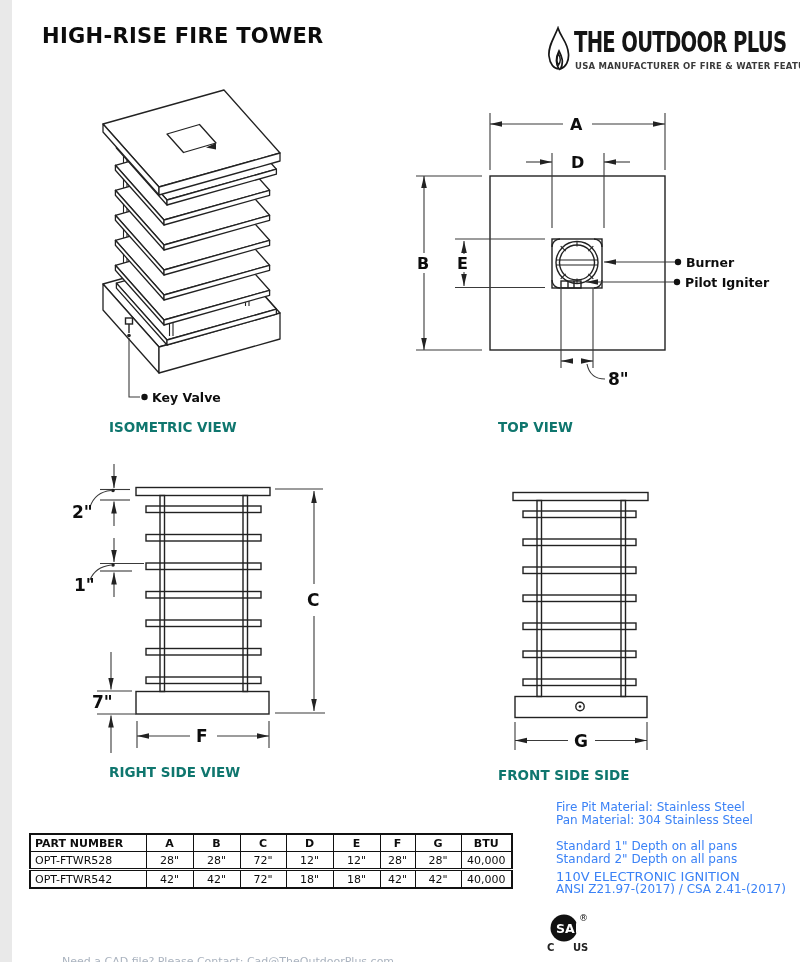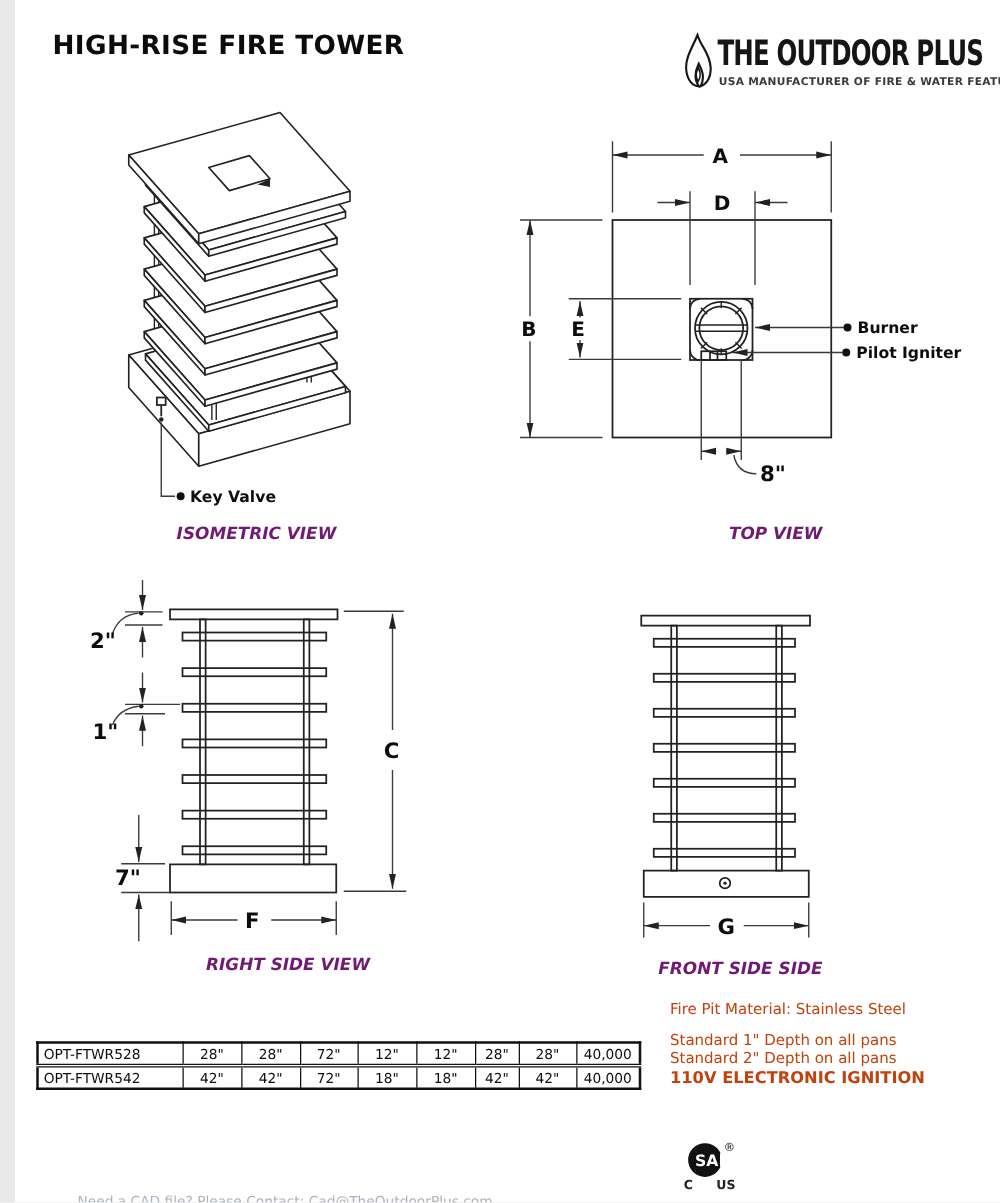--- a/index.html
+++ b/index.html
@@ -4,30 +4,30 @@
 <style>
   html,body{margin:0;padding:0;background:#e9e9e9;}
   .page{position:relative;width:800px;height:962px;background:#ffffff;overflow:hidden;
         font-family:"DejaVu Sans","Liberation Sans",sans-serif;color:#111;margin-left:12px;}
   .abs{position:absolute;}
   .title{left:30px;top:24px;font-size:21px;font-weight:bold;letter-spacing:.3px;color:#0c0c0c;white-space:nowrap;}
   .logo{left:532px;top:26px;width:244px;height:50px;}
   .logo-name{position:absolute;left:30px;top:0px;font-size:28px;font-weight:bold;white-space:nowrap;
              transform:scaleX(.70);transform-origin:left top;letter-spacing:-1px;color:#151515;}
   .logo-tag{position:absolute;left:31px;top:35px;font-size:8.5px;letter-spacing:.25px;color:#3a3a3a;white-space:nowrap;font-weight:bold;}
-  .caption{font-size:13.5px;font-weight:bold;text-align:right;white-space:nowrap;color:#701a75;font-style:italic;}
+  .caption{font-size:13.5px;font-weight:bold;text-align:left;white-space:nowrap;color:#0f766e;}
   svg text{font-family:"DejaVu Sans","Liberation Sans",sans-serif;}
   .dimtxt{font-size:16px;font-weight:bold;fill:#0d0d0d;}
   .lbltxt{font-size:12.5px;font-weight:bold;fill:#0d0d0d;}
   .isoface{fill:#fff;stroke:#222;stroke-width:1.3;stroke-linejoin:round;}
   .ln{stroke:#222;stroke-width:1.4;fill:none;}
   .dim{stroke:#3a3a3a;stroke-width:1.1;fill:none;}
-  .spec{left:524px;top:801px;font-size:12px;line-height:13.4px;color:#c2410c;white-space:nowrap;}
+  .spec{left:544px;top:801px;font-size:12px;line-height:13.4px;color:#3b82f6;white-space:nowrap;}
   .spec .gap{height:12px;}
-  .spec .ign{font-size:13px;font-weight:bold;margin-top:3px;}
+  .spec .ign{font-size:13px;font-weight:normal;margin-top:3px;}
   table.spec-table{position:absolute;left:17px;top:833px;border-collapse:collapse;table-layout:fixed;
         font-size:11px;color:#0d0d0d;border:2px solid #111;}
   table.spec-table th,table.spec-table td{border:1px solid #111;height:16px;padding:0;text-align:center;overflow:hidden;white-space:nowrap;}
   table.spec-table th{font-weight:bold;}
   table.spec-table .pn{text-align:left;padding-left:4px;}
   table.spec-table tr.grp td{border-top:3px double #111;}
   .footer-note{left:50px;top:955px;font-size:11px;color:#aab3bf;white-space:nowrap;}
 </style>
 </head>
 <body>
@@ -242,36 +242,47 @@
       <line class="dim" x1="503" y1="722" x2="503" y2="750"></line>
       <line class="dim" x1="635" y1="722" x2="635" y2="750"></line>
       <line class="dim" x1="556" y1="740.5" x2="503" y2="740.5" marker-end="url(#ah)"></line>
       <line class="dim" x1="583" y1="740.5" x2="635" y2="740.5" marker-end="url(#ah)"></line>
       <text class="dimtxt" x="562" y="747" style="font-size:17px">G</text>
     </g>
   </svg>
 
   <div class="abs caption" style="left:97px;top:419px;width:160px">ISOMETRIC VIEW</div>
   <div class="abs caption" style="left:486px;top:419px;width:160px">TOP VIEW</div>
-  <div class="abs caption" style="left:124px;top:764px;width:160px">RIGHT SIDE VIEW</div>
+  <div class="abs caption" style="left:97px;top:764px;width:160px">RIGHT SIDE VIEW</div>
   <div class="abs caption" style="left:486px;top:767px;width:160px">FRONT SIDE SIDE</div>
 
   <table class="spec-table">
     <colgroup>
       <col style="width:116px">
         <col style="width:47px">
         <col style="width:47px">
         <col style="width:46px">
       <col style="width:47px">
         <col style="width:47px">
         <col style="width:35px">
         <col style="width:46px">
         <col style="width:51px">
     </colgroup>
     <tbody>
+        <tr>
+      <th class="pn">PART NUMBER</th>
+      <th>A</th>
+      <th>B</th>
+      <th>C</th>
+      <th>D</th>
+      <th>E</th>
+      <th>F</th>
+      <th>G</th>
+      <th>BTU</th>
+    </tr>
     <tr>
       <td class="pn">OPT-FTWR528</td>
       <td>28"</td>
       <td>28"</td>
       <td>72"</td>
       <td>12"</td>
       <td>12"</td>
       <td>28"</td>
       <td>28"</td>
       <td>40,000</td>
@@ -285,24 +296,26 @@
       <td>18"</td>
       <td>42"</td>
       <td>42"</td>
       <td>40,000</td>
     </tr>
   </tbody>
     </table>
 
   <div class="abs spec">
     <div>Fire Pit Material: Stainless Steel</div>
+    <div>Pan Material: 304 Stainless Steel</div>
     <div class="gap"></div>
     <div>Standard 1" Depth on all pans</div>
     <div>Standard 2" Depth on all pans</div>
     <div class="ign">110V ELECTRONIC IGNITION</div>
+    <div>ANSI Z21.97-(2017) / CSA 2.41-(2017)</div>
   </div>
 
   <svg class="abs" style="left:534px;top:908px" width="70" height="46" viewBox="0 0 70 46">
     <circle cx="18" cy="20" r="13.5" fill="#111"></circle>
     <polygon points="30,14 33.5,20 30,26" fill="#fff"></polygon>
     <text x="10" y="25" font-size="12.5" font-weight="bold" fill="#fff">SA</text>
     <text x="33" y="13" font-size="9" fill="#111">®</text>
     <text x="1" y="43" font-size="10" font-weight="bold" fill="#222">C</text>
     <text x="27" y="43" font-size="10" font-weight="bold" fill="#222">US</text>
   </svg>

